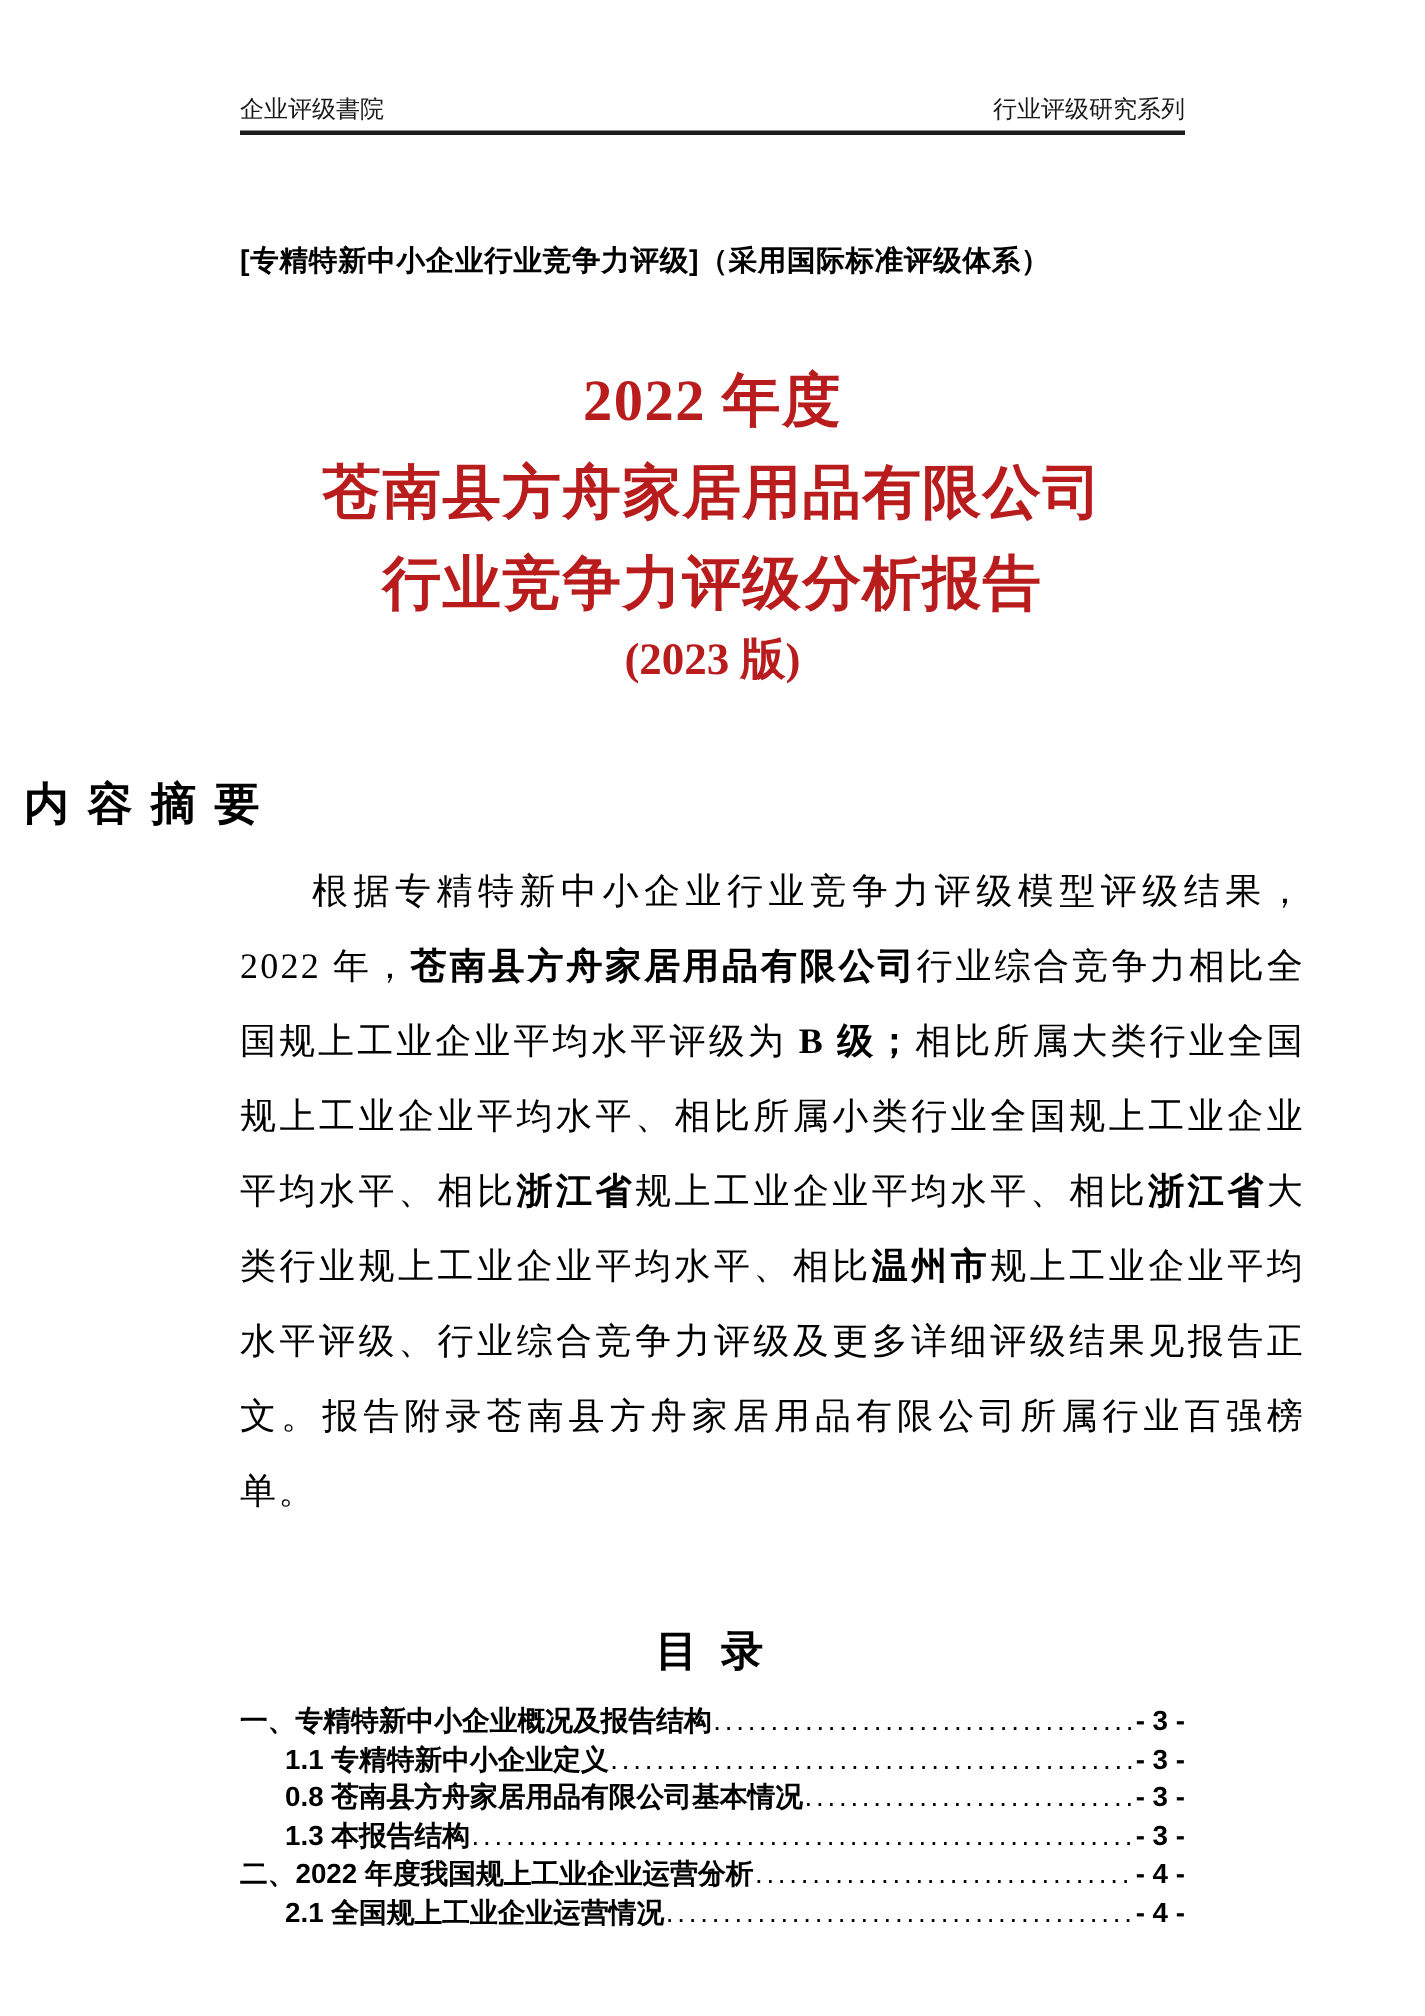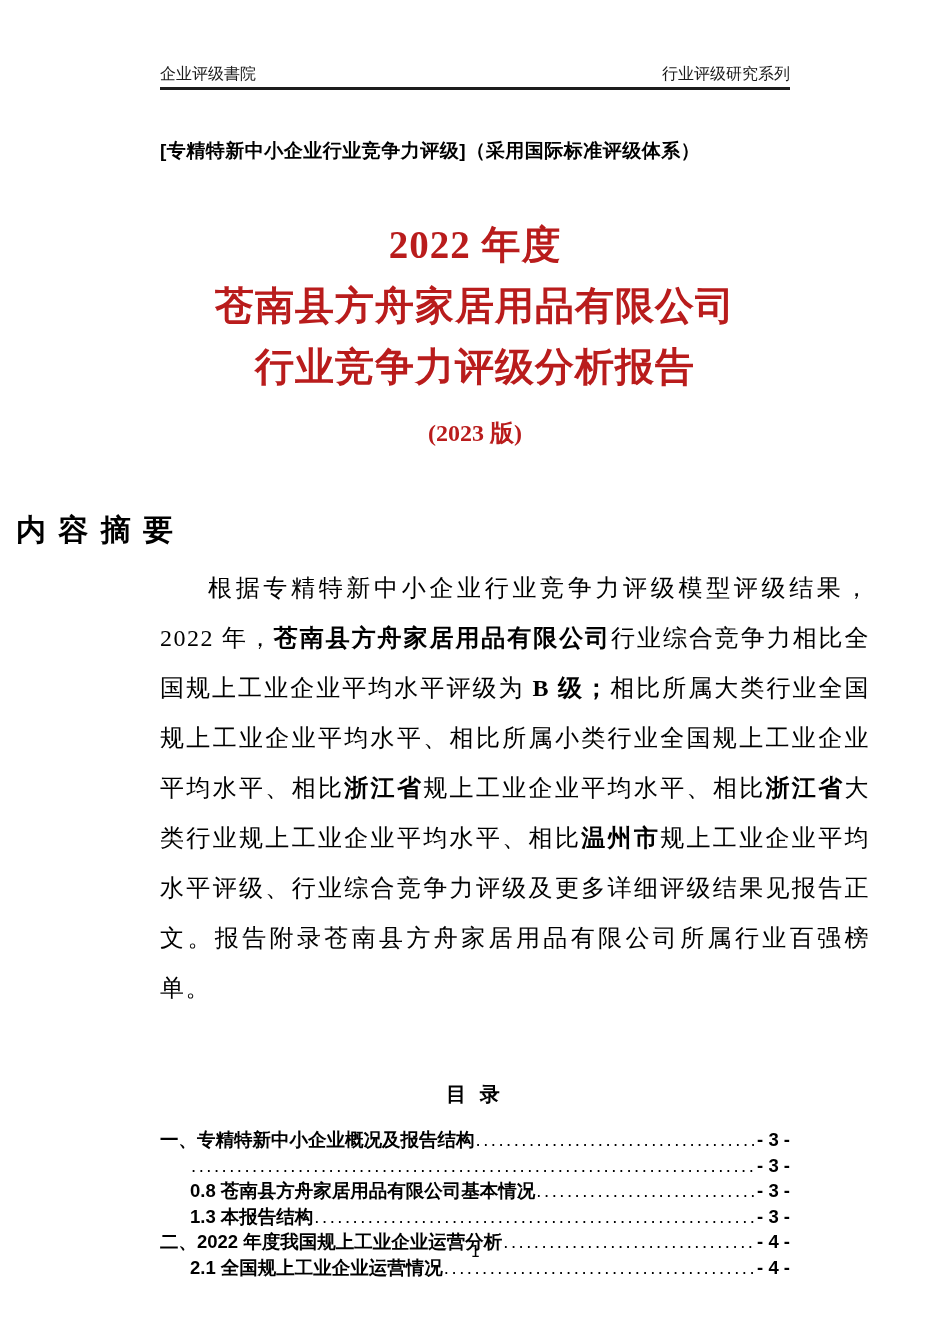--- a/index.html
+++ b/index.html
@@ -25,41 +25,41 @@
     line-height: 20px;
     color: #1a1a1a;
   }
   .header-rule {
     margin: 3px 144px 0 144px;
     border-top: 3px solid #1c1c1c;
     height: 0;
   }
   
   .subtitle {
-    margin: 48px 144px 0 144px;
+    margin: 71px 144px 0 144px;
     font-family: "Liberation Sans", "DejaVu Sans", sans-serif;
     font-size: 19px;
     font-weight: 700;
     letter-spacing: 0.5px;
   }
   
   .title-block {
     margin-top: 50px;
     text-align: center;
     font-weight: 700;
     font-family: "Liberation Serif", "DejaVu Serif", serif;
   }
   .title-line {
     font-size: 39px;
     line-height: 61px;
     letter-spacing: 1px;
   }
   .title-edition {
-    margin-top: 16px;
-    font-size: 24px;
+    margin-top: 0;
+    font-size: 30px;
     line-height: 40px;
   }
   
   .summary-heading {
     margin: 57px 0 0 0;
     text-align: left;
     font-family: "Liberation Sans", "DejaVu Sans", sans-serif;
     font-size: 30px;
     line-height: 40px;
     font-weight: 700;
@@ -73,21 +73,21 @@
     text-indent: 48px;
     letter-spacing: 1.5px;
     font-weight: 400;
   }
   .summary-text .seg-bold { font-weight: 700; }
   
   .toc-heading {
     margin: 62px 0 0 0;
     text-align: center;
     font-family: "Liberation Sans", "DejaVu Sans", sans-serif;
-    font-size: 20px;
+    font-size: 28px;
     line-height: 38px;
     font-weight: 700;
     letter-spacing: 4px;
   }
   .toc {
     margin: 14px 144px 0 144px;
     font-family: "Liberation Sans", "DejaVu Sans", sans-serif;
   }
   .toc-row {
     display: flex;
@@ -144,20 +144,21 @@
 
   <div class="toc-heading">目 录</div>
 
   <div class="toc" id="toc-list">
       <div class="toc-row">
         <span class="toc-label">一、专精特新中小企业概况及报告结构</span>
         <span class="toc-dots">............................................................................................................................................................................................................................</span>
         <span class="toc-page">- 3 -</span>
       </div>
       <div class="toc-row sub">
+        <span class="toc-label">1.1 专精特新中小企业定义</span>
         <span class="toc-dots">............................................................................................................................................................................................................................</span>
         <span class="toc-page">- 3 -</span>
       </div>
       <div class="toc-row sub">
         <span class="toc-label">0.8 苍南县方舟家居用品有限公司基本情况</span>
         <span class="toc-dots">............................................................................................................................................................................................................................</span>
         <span class="toc-page">- 3 -</span>
       </div>
       <div class="toc-row sub">
         <span class="toc-label">1.3 本报告结构</span>

